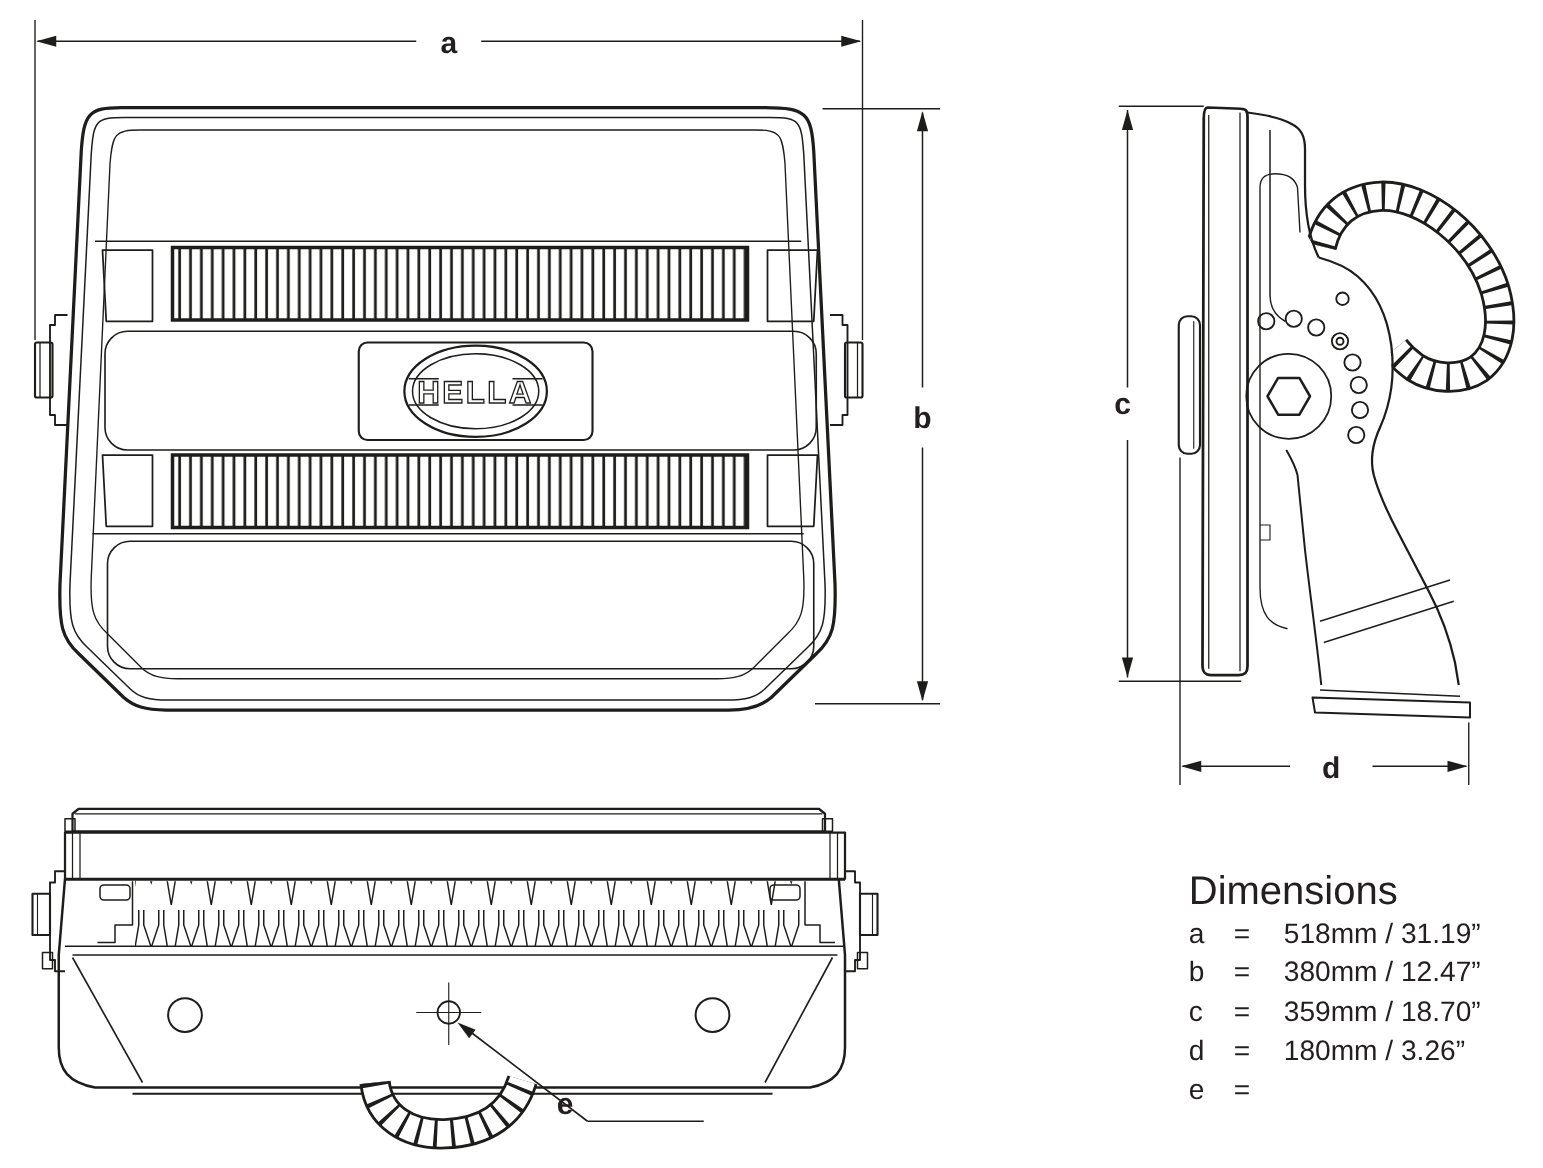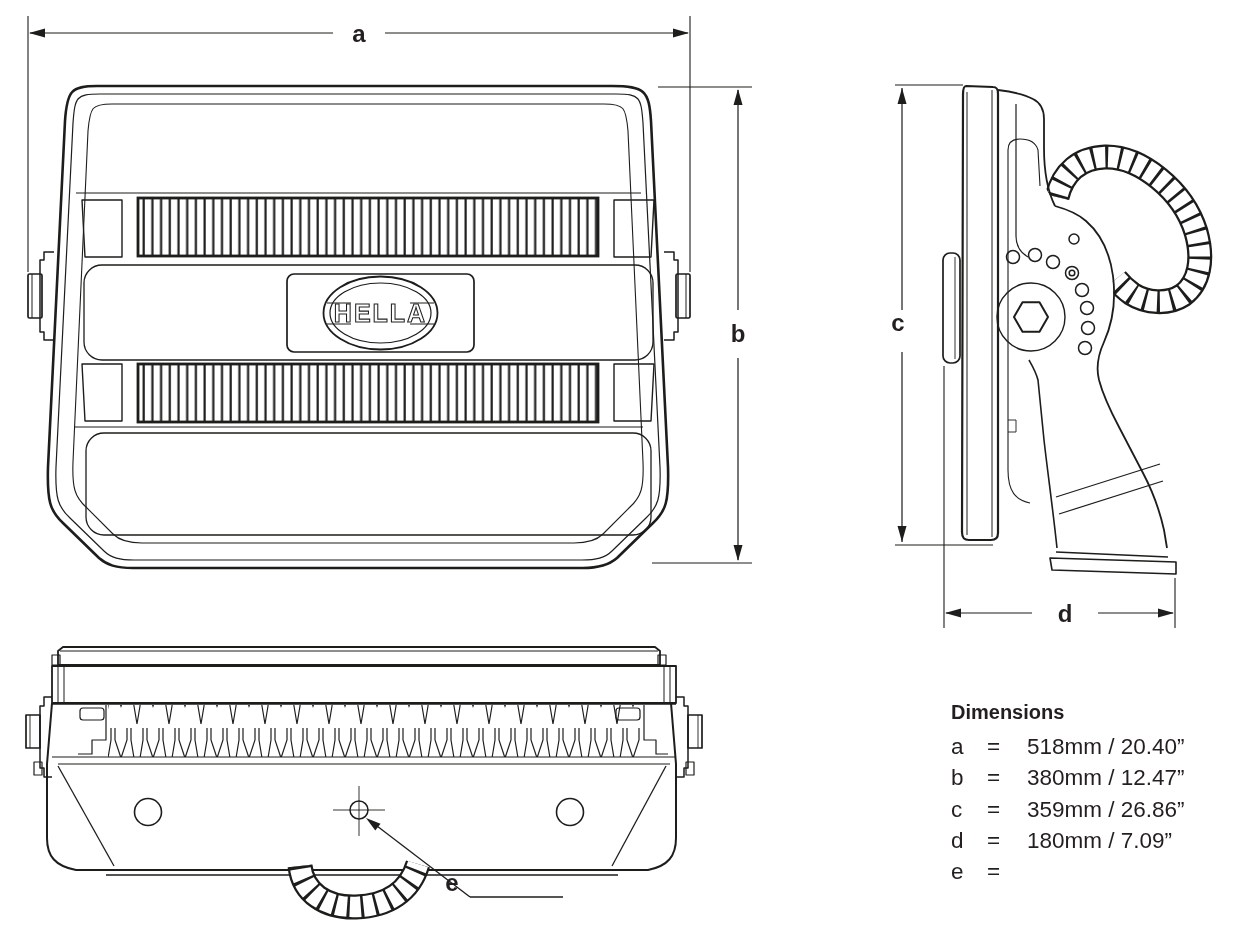--- a/index.html
+++ b/index.html
@@ -14,21 +14,21 @@
   .ah{fill:#1d1d1b;stroke:none;}
   .whitefill{fill:#ffffff;stroke:none;}
   .tube-out{fill:none;stroke:#1d1d1b;stroke-width:25;}
   .tube-in{fill:none;stroke:#ffffff;stroke-width:20.5;}
   .tube-rib{fill:none;stroke:#1d1d1b;stroke-width:23.5;stroke-dasharray:2.8 10.8;}
   text.dim{font-family:"Liberation Sans",sans-serif;font-weight:bold;font-size:24px;
            fill:#231f20;text-anchor:middle;}
   text.logo{font-family:"Liberation Sans",sans-serif;font-weight:bold;font-size:25px;
             fill:#ffffff;stroke:#1d1d1b;stroke-width:1.05;letter-spacing:2px;text-anchor:middle;}
   .dims{position:absolute;left:951px;top:697px;color:#231f20;}
-  .dims-title{font-size:20px;font-weight:bold;line-height:30px;margin-bottom:4px;}
+  .dims-title{font-size:32px;font-weight:normal;line-height:30px;margin-bottom:4px;}
   .dims-row{display:grid;grid-template-columns:36px 40px auto;font-size:22.5px;line-height:31.3px;}
 </style>
 </head>
 <body>
 
 <div class="canvas">
 <svg width="1234" height="934" viewBox="0 0 1234 934">
   <defs>
     <pattern id="ribs" width="8.7" height="12" patternUnits="userSpaceOnUse">
       <rect x="3.4" y="0" width="2.2" height="12" fill="#1d1d1b"></rect>
@@ -192,35 +192,35 @@
     <polygon class="ah" points="366,818 380.5,823.7 375.3,830.5"></polygon>
     <text class="dim" x="452" y="891">e</text>
   </g>
 </svg>
 
 <div class="dims">
   <div class="dims-title">Dimensions</div>
   <div class="dims-row">
     <span>a</span>
         <span>=</span>
-        <span>518mm / 20.40”</span>
+        <span>518mm / 31.19”</span>
   </div>
   <div class="dims-row">
     <span>b</span>
         <span>=</span>
         <span>380mm / 12.47”</span>
   </div>
   <div class="dims-row">
     <span>c</span>
         <span>=</span>
-        <span>359mm / 26.86”</span>
+        <span>359mm / 18.70”</span>
   </div>
   <div class="dims-row">
     <span>d</span>
         <span>=</span>
-        <span>180mm / 7.09”</span>
+        <span>180mm / 3.26”</span>
   </div>
   <div class="dims-row">
     <span>e</span>
         <span>=</span>
   </div>
 </div>
 </div>
 
 </body></html>

